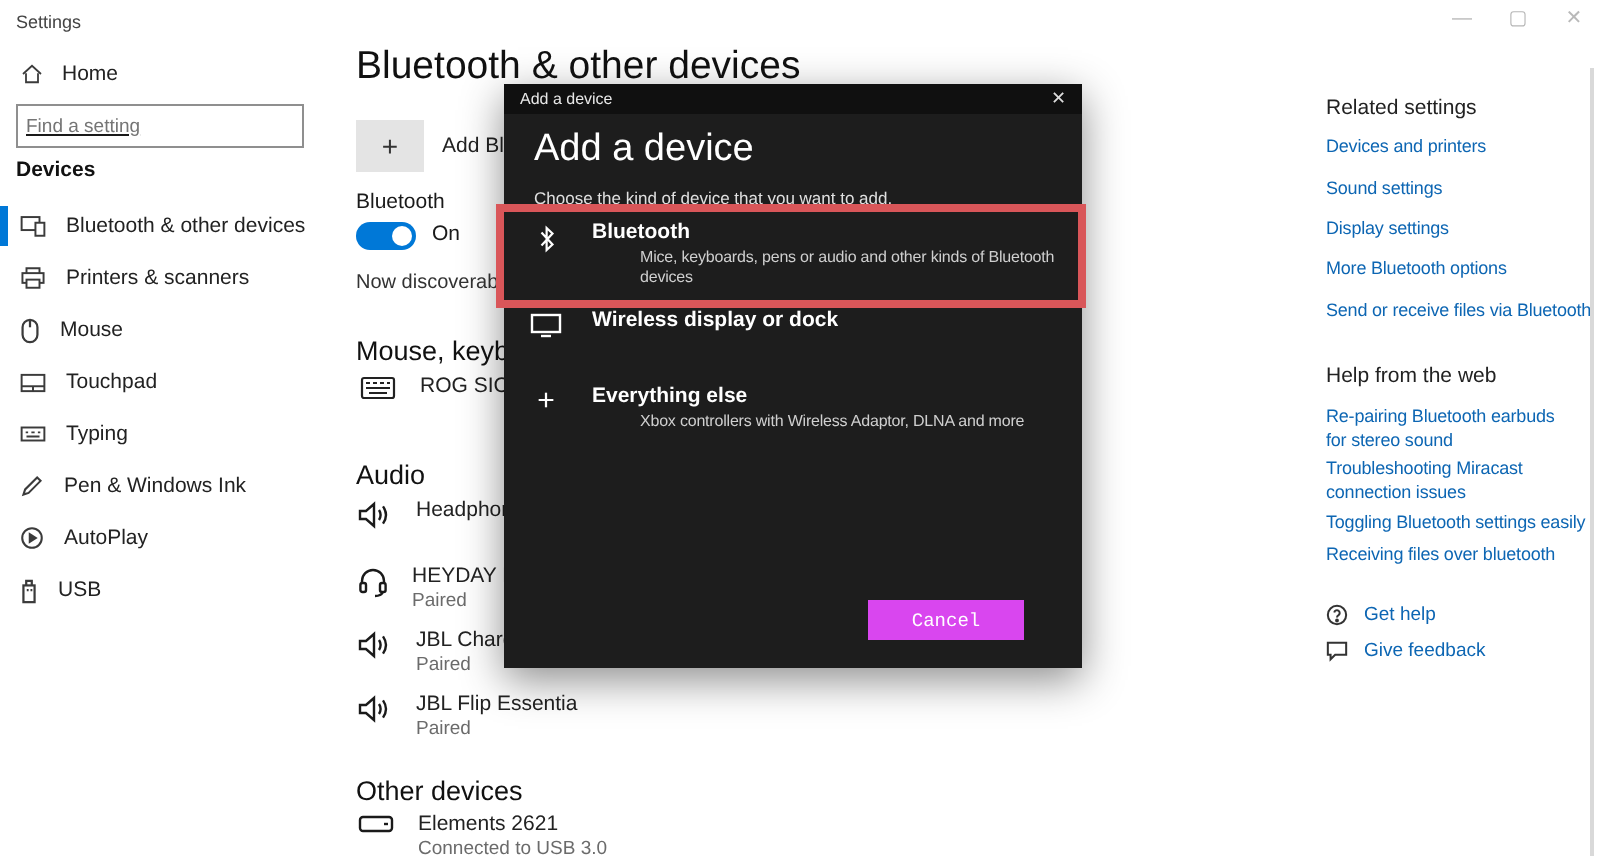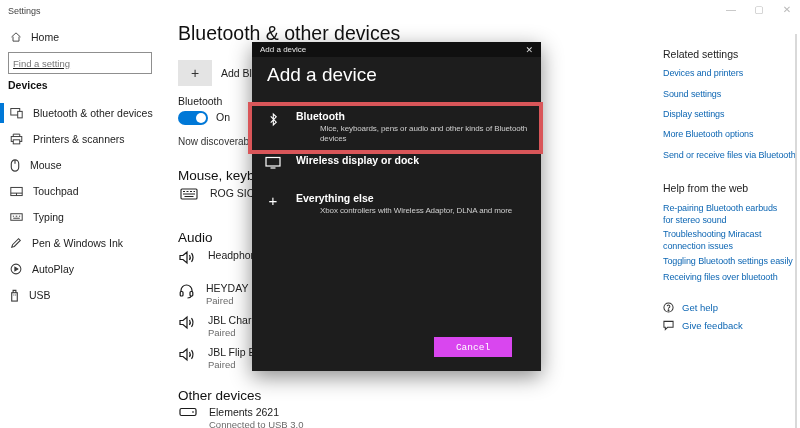--- a/index.html
+++ b/index.html
@@ -41,21 +41,21 @@
   .dev-name{font-size:10.5px;color:#222;line-height:1.25;}
   .dev-status{font-size:9.5px;color:#6b6b6b;line-height:1.3;}
   
   .rail{left:663px;width:153px;}
   .rail-h{font-size:10.5px;color:#222;}
   .rail-link{font-size:9px;color:#0d66b3;cursor:pointer;line-height:1.35;letter-spacing:-.1px;}
   .nowrap{white-space:nowrap;}
   .rail-foot{display:flex;align-items:center;gap:8px;font-size:9.5px;color:#0d66b3;cursor:pointer;}
   .scrollbar{top:34px;right:3px;width:2px;bottom:0;background:#d9d9d9;}
   
-  .dialog{left:252px;top:42px;width:289px;height:329px;background:#1d1d1d;color:#fff;z-index:20;box-shadow:0 6px 20px rgba(0,0,0,.45);}
+  .dialog{left:252px;top:42px;width:289px;height:292px;background:#1d1d1d;color:#fff;z-index:20;box-shadow:0 6px 20px rgba(0,0,0,.45);}
   .dlg-titlebar{position:absolute;top:0;left:0;right:0;height:15px;background:#101010;display:flex;align-items:center;padding:0 8px;font-size:8px;color:#e8e8e8;}
   .dlg-close{margin-left:auto;font-size:9px;color:#ddd;cursor:pointer;}
   .dlg-heading{position:absolute;top:22px;left:15px;font-size:19px;font-weight:300;color:#fff;}
   .dlg-sub{position:absolute;top:52px;left:15px;font-size:8.5px;color:#e0e0e0;}
   .dlg-opt{position:absolute;left:0;right:0;display:flex;gap:14px;padding-left:12px;align-items:flex-start;cursor:pointer;}
   .opt-title{font-size:10.5px;font-weight:bold;color:#fff;line-height:1.3;}
   .opt-desc{font-size:8px;color:#cfcfcf;line-height:1.3;letter-spacing:-.1px;padding-left:24px;}
   .opt-icon{width:18px;display:flex;justify-content:center;margin-top:2px;flex:0 0 18px;}
   .plus-glyph{font-size:15px;font-weight:300;color:#fff;line-height:14px;}
   .cancel-btn{position:absolute;right:29px;bottom:14px;width:78px;height:20px;background:#d946ef;color:#fff;font-size:9.5px;display:flex;align-items:center;justify-content:center;cursor:pointer;font-family:Liberation Mono, monospace;}
@@ -279,20 +279,21 @@
 </div>
 
 <div class="abs scrollbar"></div>
 
 <div class="abs dialog">
   <div class="dlg-titlebar">
     <span>Add a device</span>
     <span class="dlg-close">✕</span>
   </div>
   <div class="dlg-heading">Add a device</div>
+  <div class="dlg-sub">Choose the kind of device that you want to add.</div>
 
   <div class="dlg-opt" style="top:68px;">
     <span class="opt-icon">
       <svg width="11" height="15" viewBox="0 0 12 16" fill="none" stroke="#fff" stroke-width="1.2">
           <path d="M3 4.5 L9 11 L5.8 14 V2 L9 5 L3 11.5"></path>
         </svg>
     </span>
     <div>
       <div class="opt-title">Bluetooth</div>
       <div class="opt-desc">Mice, keyboards, pens or audio and other kinds of Bluetooth devices</div>

